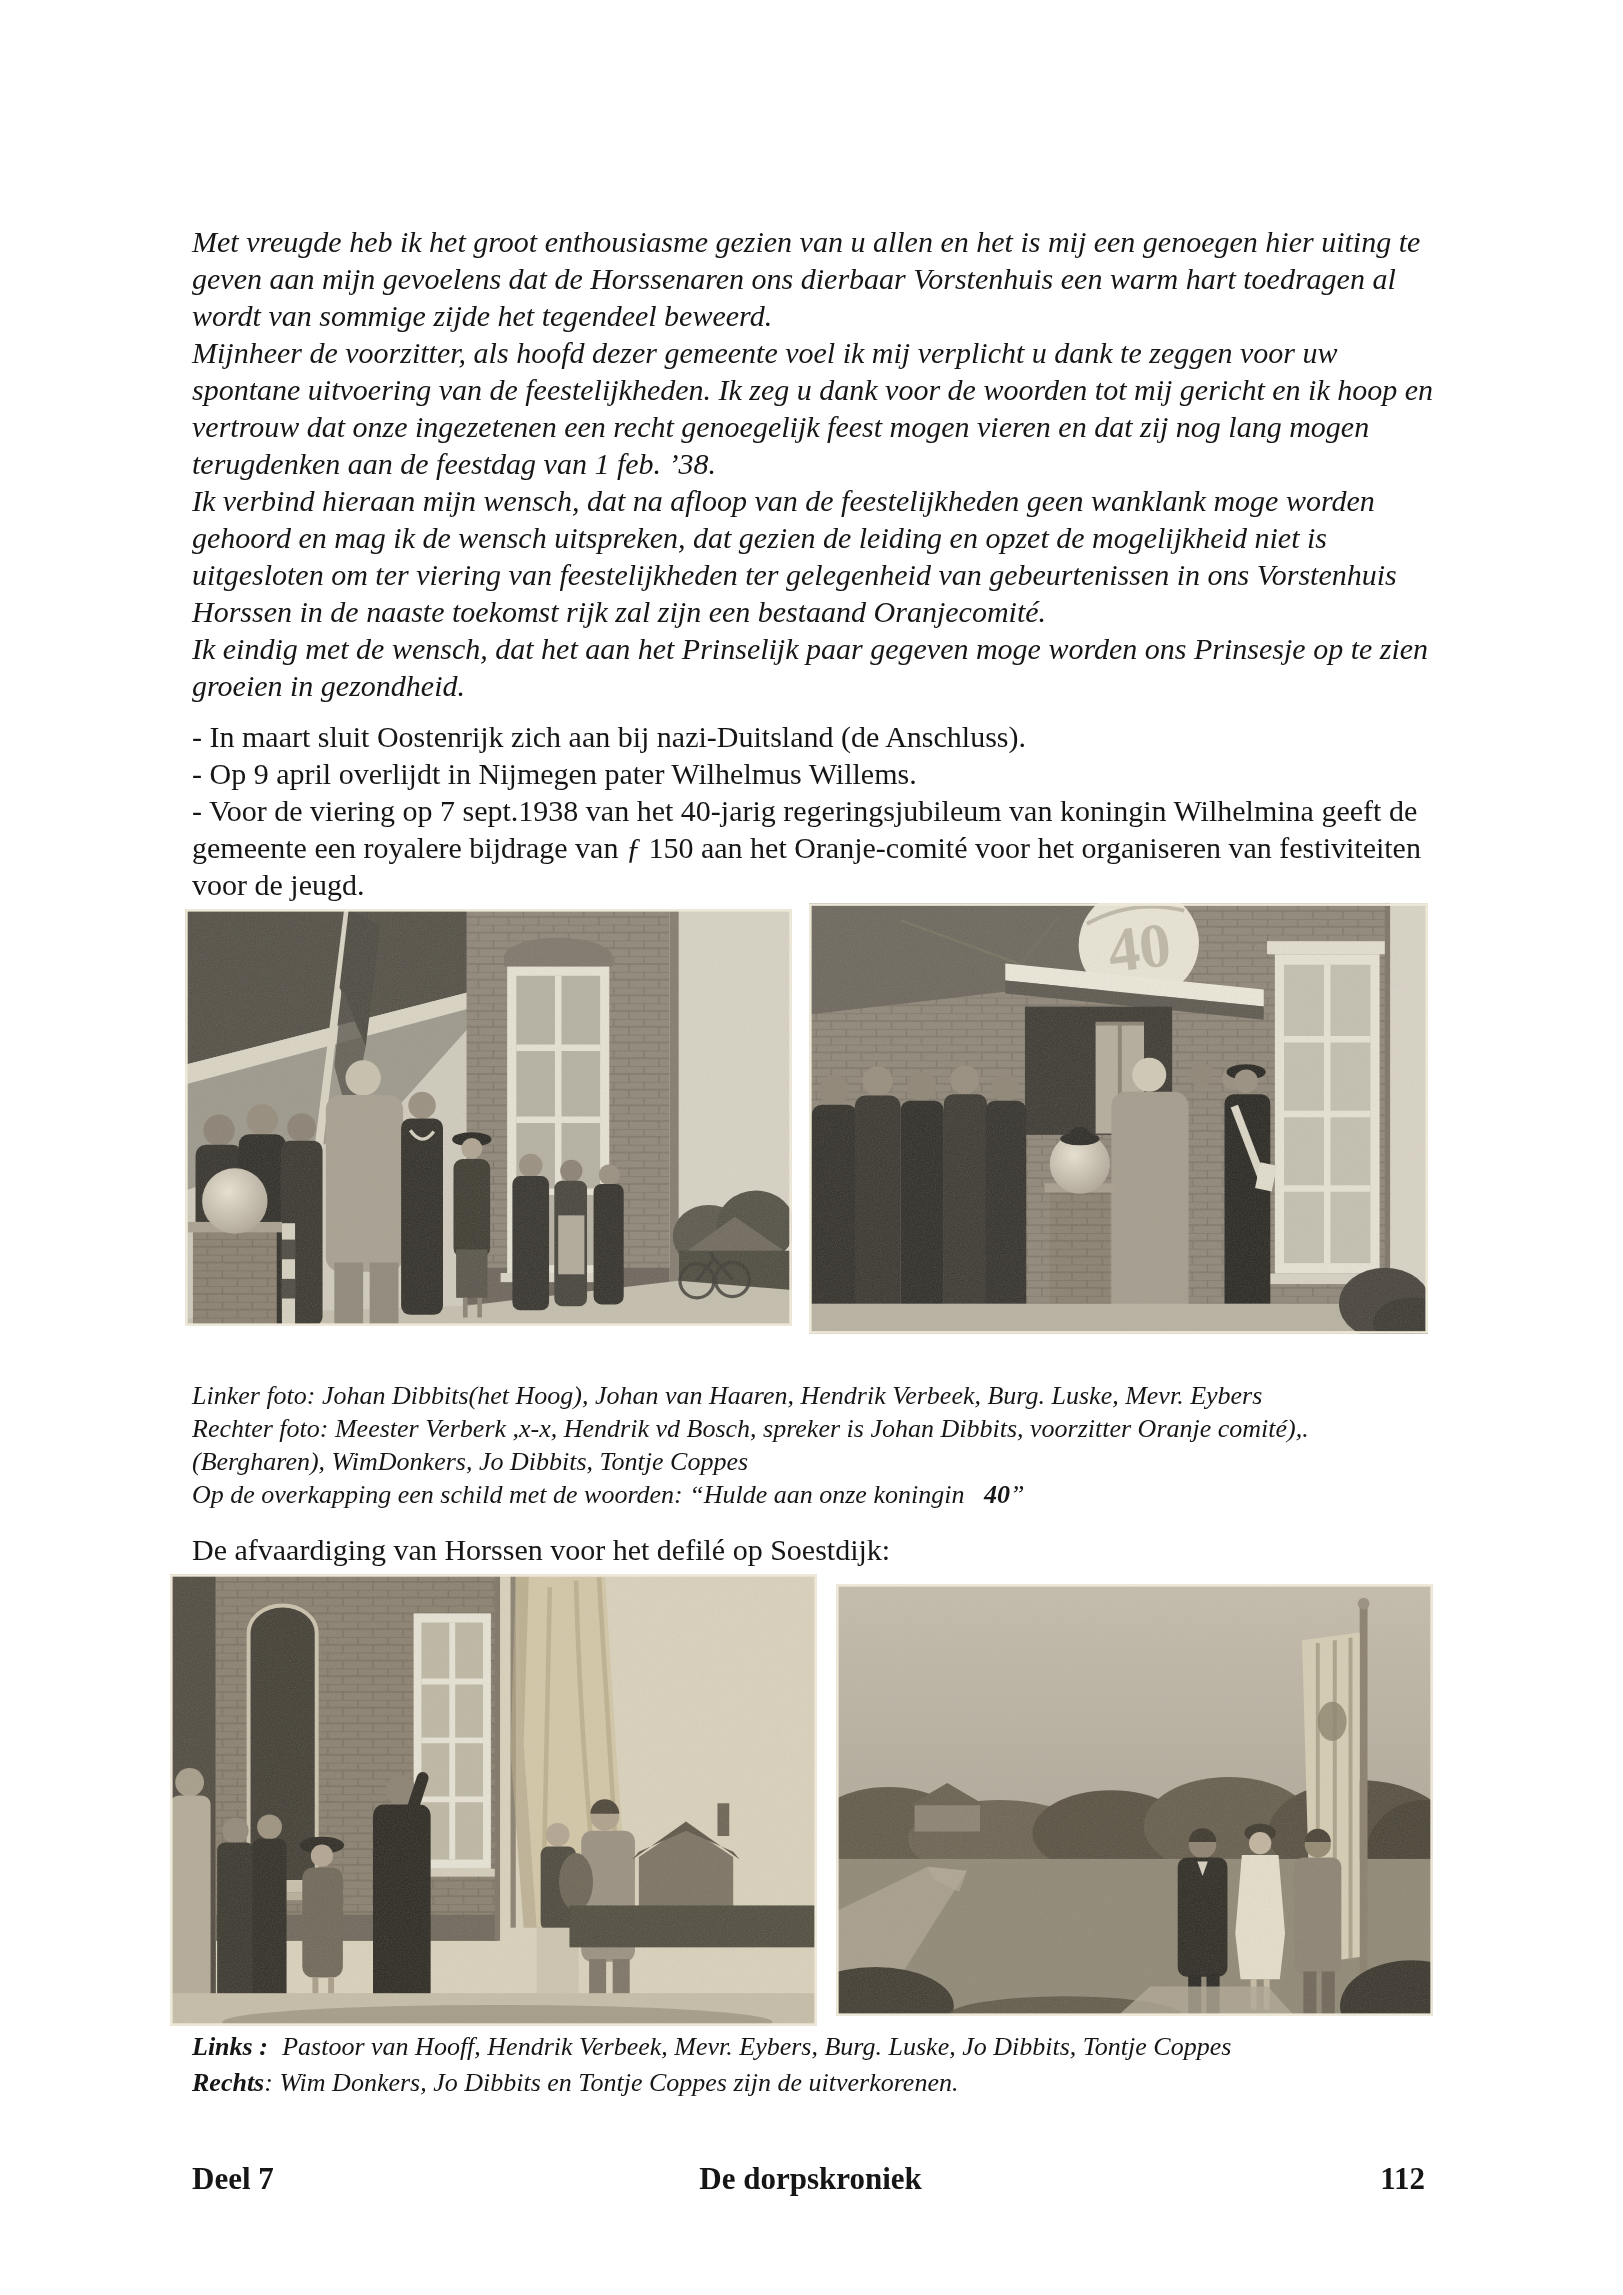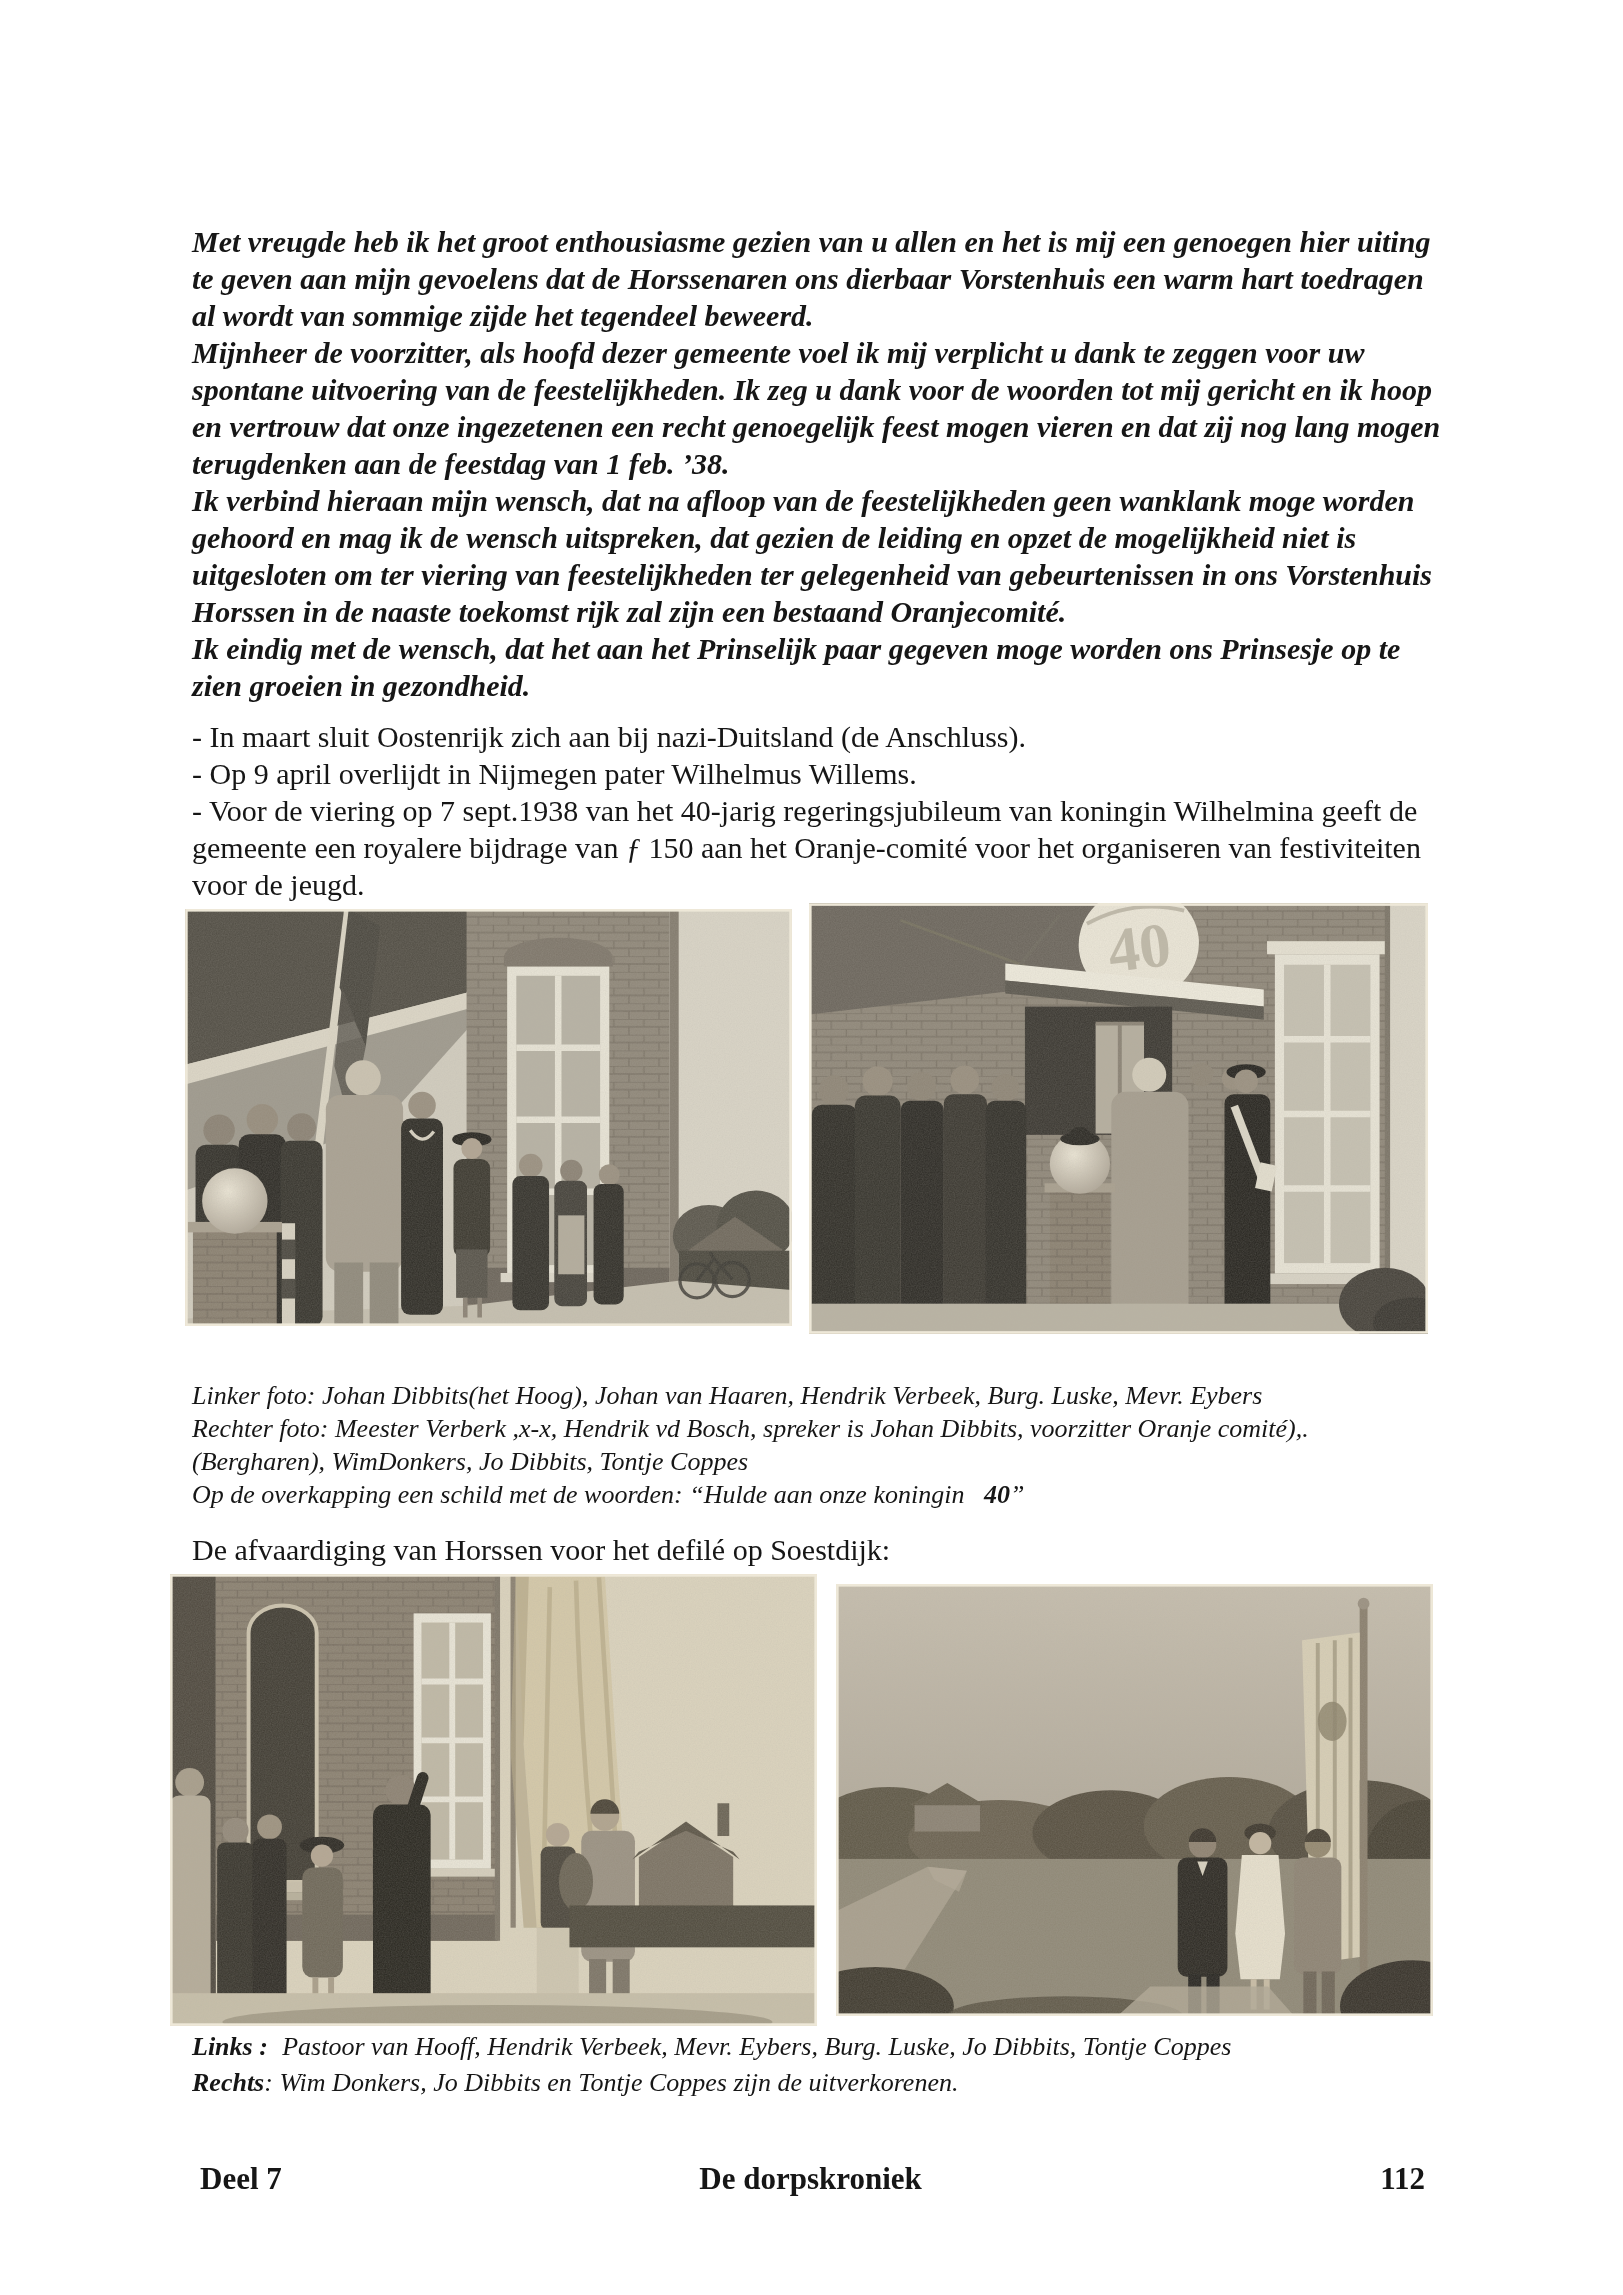--- a/index.html
+++ b/index.html
@@ -2,21 +2,21 @@
 <html style="font-size:10.5px"><head>
 <meta charset="utf-8">
 <style>
   html,body{margin:0;padding:0;}
   body{width:1623px;height:2295px;background:#ffffff;}
   .page{position:relative;width:1623px;height:2295px;background:#ffffff;overflow:hidden;
         font-family:"Liberation Serif","DejaVu Serif",serif;color:#161616;}
 
   
   .textcol{position:absolute;left:192px;top:223px;width:1250px;}
-  .sp{margin:0;font-style:italic;font-size:30px;line-height:37px;font-weight:bold;}
+  .sp{margin:0;font-style:italic;font-size:30px;line-height:37px;}
   .events{margin-top:14.4px;}
   .ev{margin:0;font-size:30px;line-height:37px;}
   .it{}
   .florin{font-style:italic;}
 
   
   .photo{position:absolute;margin:0;padding:0;}
   .photo svg{display:block;width:100%;height:100%;}
   #ph-tl{left:185px;top:909px;width:607px;height:417px;}
   #ph-tr{left:809px;top:903px;width:619px;height:431px;}
@@ -32,21 +32,21 @@
   .heading{position:absolute;left:192px;top:1531px;margin:0;font-size:30px;font-weight:normal;line-height:37px;}
 
   
   .capbot{position:absolute;left:192px;top:2029px;width:1243px;}
   .cap2{margin:0;font-style:italic;font-size:26px;line-height:36px;}
   .blbl{font-weight:bold;font-style:italic;}
   .gap{margin-left:14.4px;}
 
   
   .pfooter{position:absolute;left:192px;top:2161px;width:1237px;height:39px;font-weight:bold;font-size:31px;}
-  .f-left{position:absolute;left:8px;top:0;}
+  .f-left{position:absolute;left:0;top:0;}
   .f-center{position:absolute;left:0;right:0;top:0;text-align:center;}
   .f-right{position:absolute;right:4px;top:0;}
 </style>
 </head>
 <body>
 
 <svg width="0" height="0" style="position:absolute" aria-hidden="true">
   <defs>
     <filter id="grain" x="0" y="0" width="100%" height="100%">
       <feTurbulence type="fractalNoise" baseFrequency="0.55" numOctaves="2" result="n"></feTurbulence>

